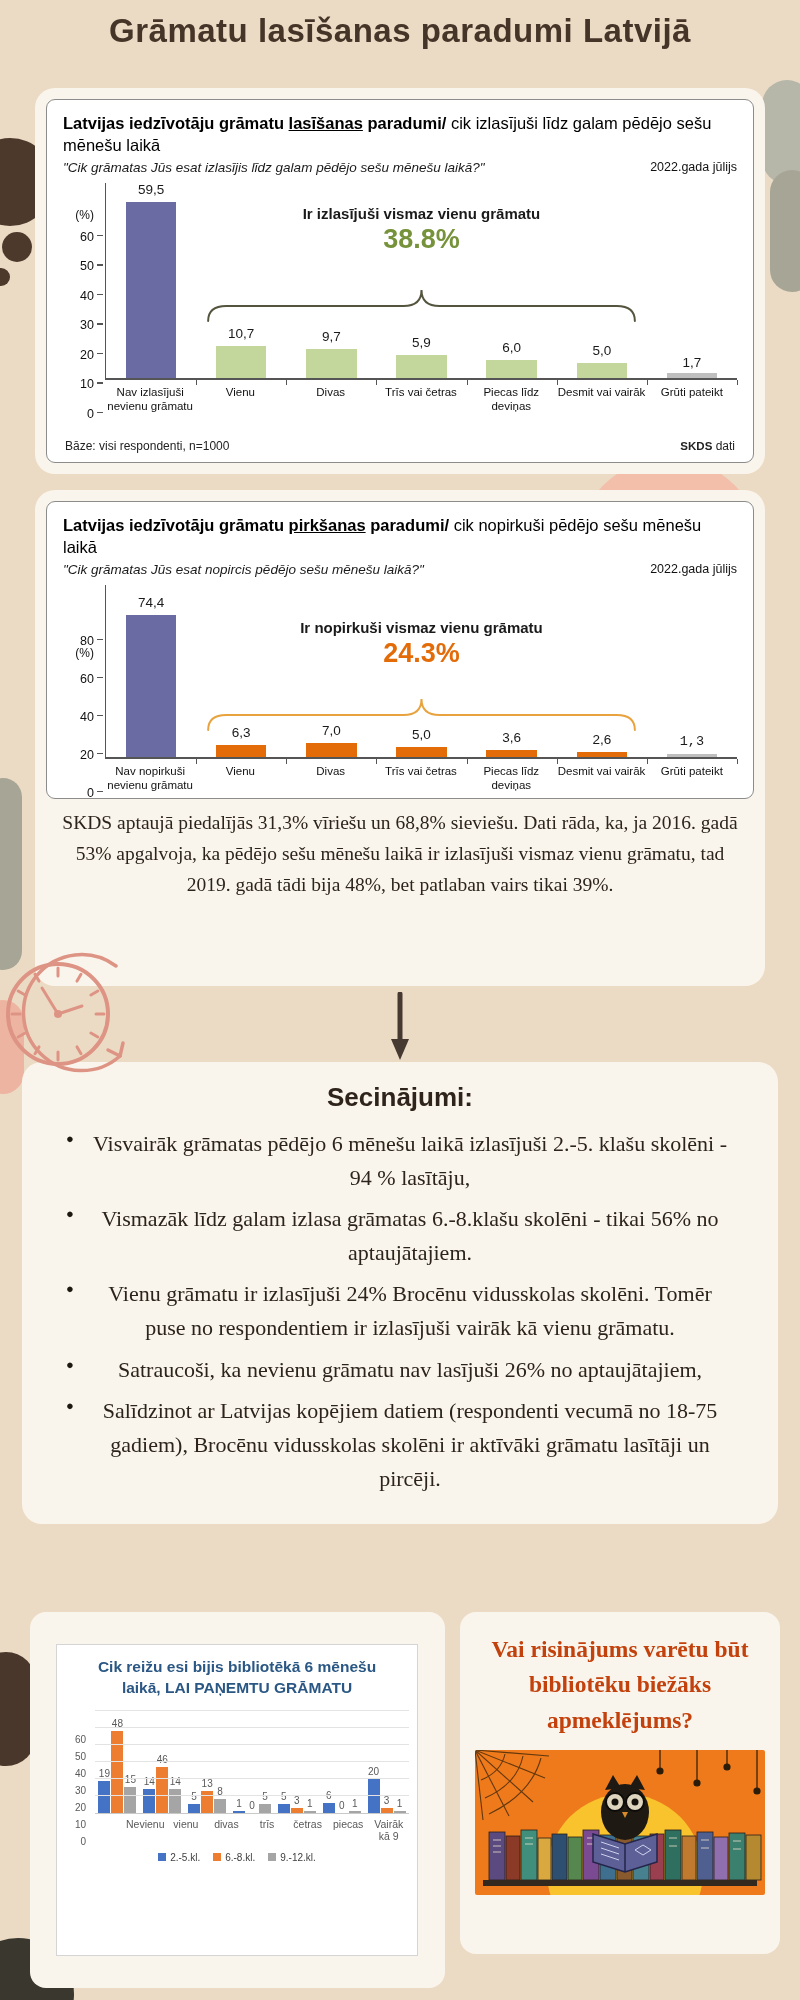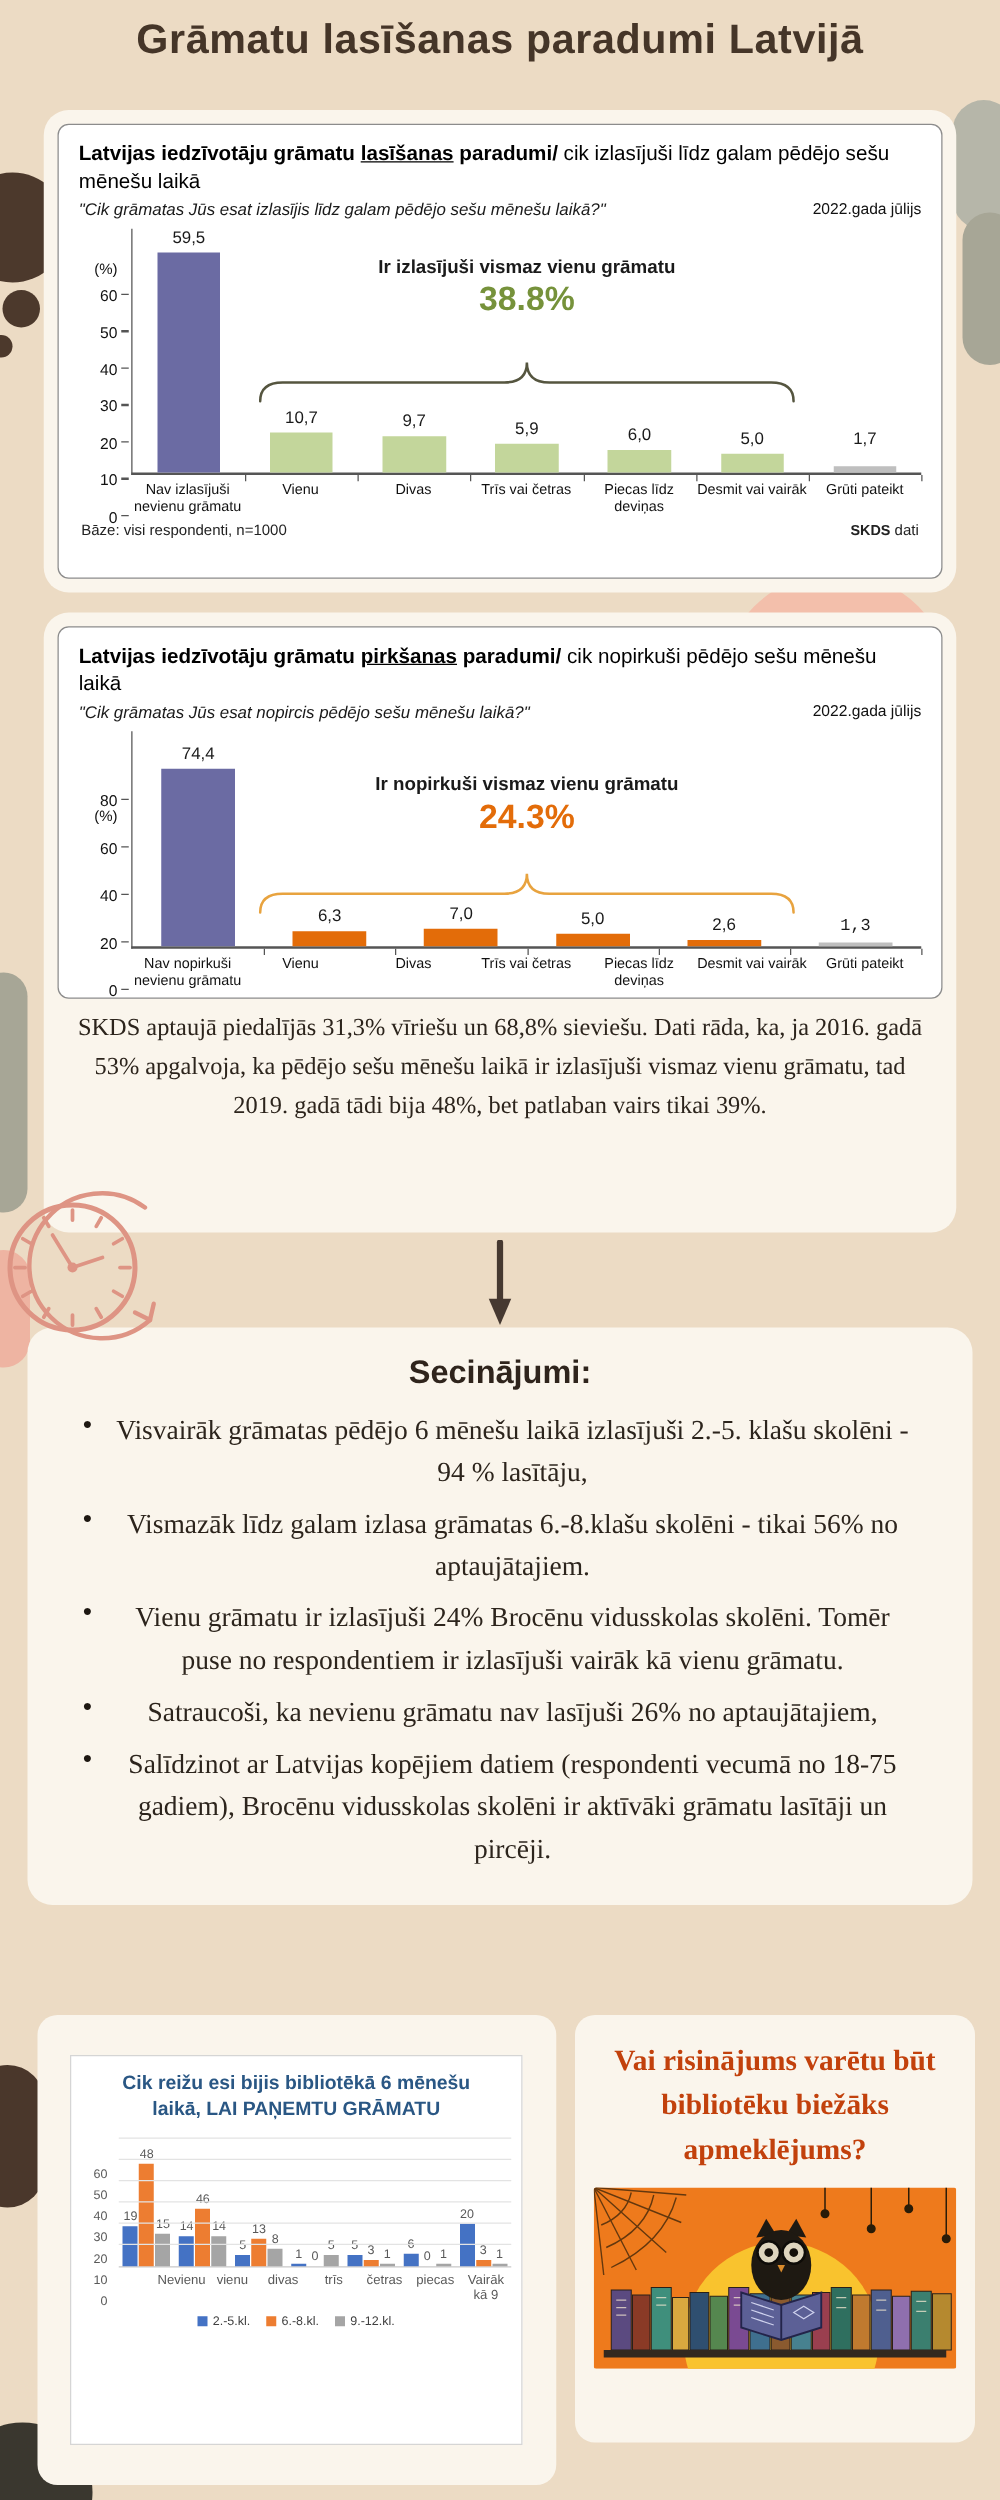--- a/index.html
+++ b/index.html
@@ -41,21 +41,21 @@
   .bar-col{flex:1;position:relative;display:flex;align-items:flex-end;justify-content:center;height:100%;}
   .bar-col::after{content:'';position:absolute;right:-1px;bottom:-7px;width:1px;height:5px;background:#555;}
   .bar{width:56%;}
   .bar-val{position:absolute;left:0;right:0;text-align:center;font-size:13.5px;color:#1a1a1a;white-space:nowrap;}
   .x-labels{display:flex;margin-left:42px;}
   .x-lab{flex:1;text-align:center;font-size:11.5px;line-height:1.25;padding-top:5px;color:#111;}
   .brace{position:absolute;left:0;top:0;pointer-events:none;}
   .callout{position:absolute;text-align:center;z-index:2;}
   .callout-label{font-weight:bold;font-size:15px;color:#1a1a1a;}
   .callout-value{font-weight:bold;font-size:27px;margin-top:2px;}
-  .chart-foot{display:flex;justify-content:space-between;font-size:12px;margin-top:4px;padding:0 2px;color:#222;}
+  .chart-foot{display:flex;justify-content:space-between;font-size:12px;margin-top:26px;padding:0 2px;color:#222;}
   .chart-foot b{font-size:11.5px;}
   
   .serif{font-family:"Liberation Serif","DejaVu Serif",serif;color:#2c241c;}
   .para{
     position:absolute;left:20px;right:20px;top:318px;
     text-align:center;font-size:19.5px;line-height:1.58;
   }
   .concl-title{
     text-align:center;font-size:26px;font-weight:bold;color:#2f241c;
     margin:20px 0 14px;font-family:"Liberation Sans",sans-serif;
@@ -188,21 +188,21 @@
           </div>
           <div class="bar-col">
             <div class="bar-val" style="bottom: 22.7px;">6,0</div>
             <div class="bar" style="height: 17.7px; background: rgb(195, 214, 155);"></div>
           </div>
           <div class="bar-col">
             <div class="bar-val" style="bottom: 19.75px;">5,0</div>
             <div class="bar" style="height: 14.75px; background: rgb(195, 214, 155);"></div>
           </div>
           <div class="bar-col">
-            <div class="bar-val" style="bottom: 20px;">1,7</div>
+            <div class="bar-val" style="bottom: 8px;">1,7</div>
             <div class="bar" style="height: 5.015px; background: rgb(191, 191, 191);"></div>
           </div>
           <svg class="brace" width="631" height="195">
             <path d="M 102.14285714285714 138 Q 102.14285714285714 123 120.14285714285714 123 L 297.5 123 Q 315.5 123 315.5 107 Q 315.5 123 333.5 123 L 510.8571428571429 123 Q 528.8571428571429 123 528.8571428571429 138" fill="none" stroke="#55553f" stroke-width="2" stroke-linecap="round"></path>
           </svg>
         </div>
       <div class="x-labels">
           <div class="x-lab">Nav izlasījuši nevienu grāmatu</div>
           <div class="x-lab">Vienu</div>
           <div class="x-lab">Divas</div>
@@ -255,20 +255,24 @@
             <div class="bar-val" style="bottom: 16.97px;">6,3</div>
             <div class="bar" style="height: 11.97px; background: rgb(227, 108, 9);"></div>
           </div>
           <div class="bar-col">
             <div class="bar-val" style="bottom: 18.3px;">7,0</div>
             <div class="bar" style="height: 13.3px; background: rgb(227, 108, 9);"></div>
           </div>
           <div class="bar-col">
             <div class="bar-val" style="bottom: 14.5px;">5,0</div>
             <div class="bar" style="height: 9.5px; background: rgb(227, 108, 9);"></div>
+          </div>
+          <div class="bar-col">
+            <div class="bar-val" style="bottom: 11.84px;">3,6</div>
+            <div class="bar" style="height: 6.84px; background: rgb(227, 108, 9);"></div>
           </div>
           <div class="bar-col">
             <div class="bar-val" style="bottom: 9.94px;">2,6</div>
             <div class="bar" style="height: 4.94px; background: rgb(227, 108, 9);"></div>
           </div>
           <div class="bar-col">
             <div class="bar-val" style="bottom: 7.47px; font-family: Liberation Mono, monospace;">1,3</div>
             <div class="bar" style="height: 2.47px; background: rgb(191, 191, 191);"></div>
           </div>
           <svg class="brace" width="631" height="172">

